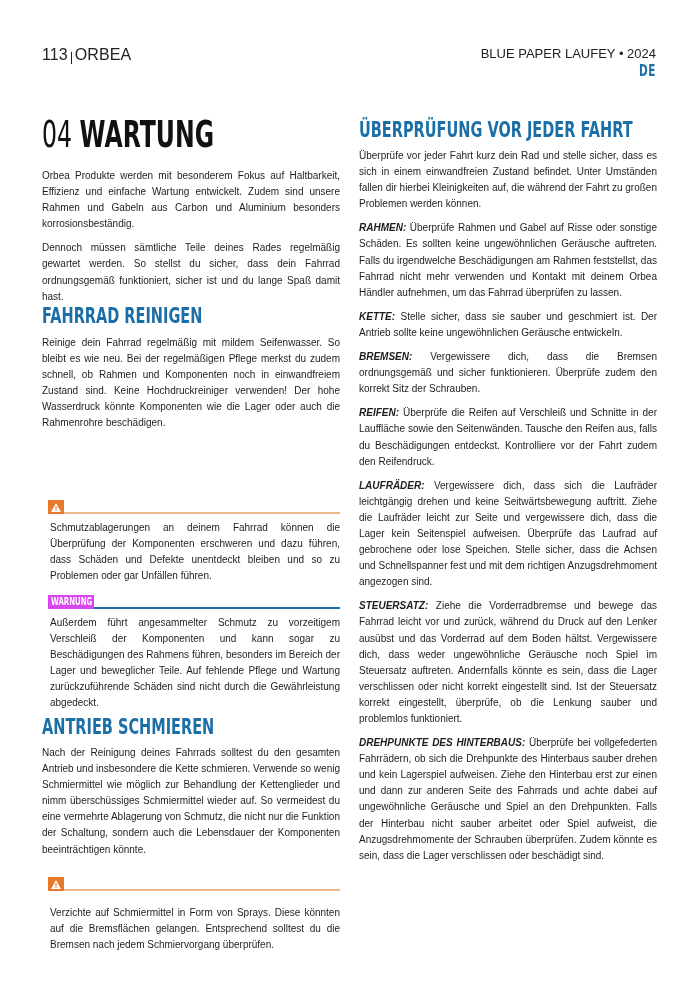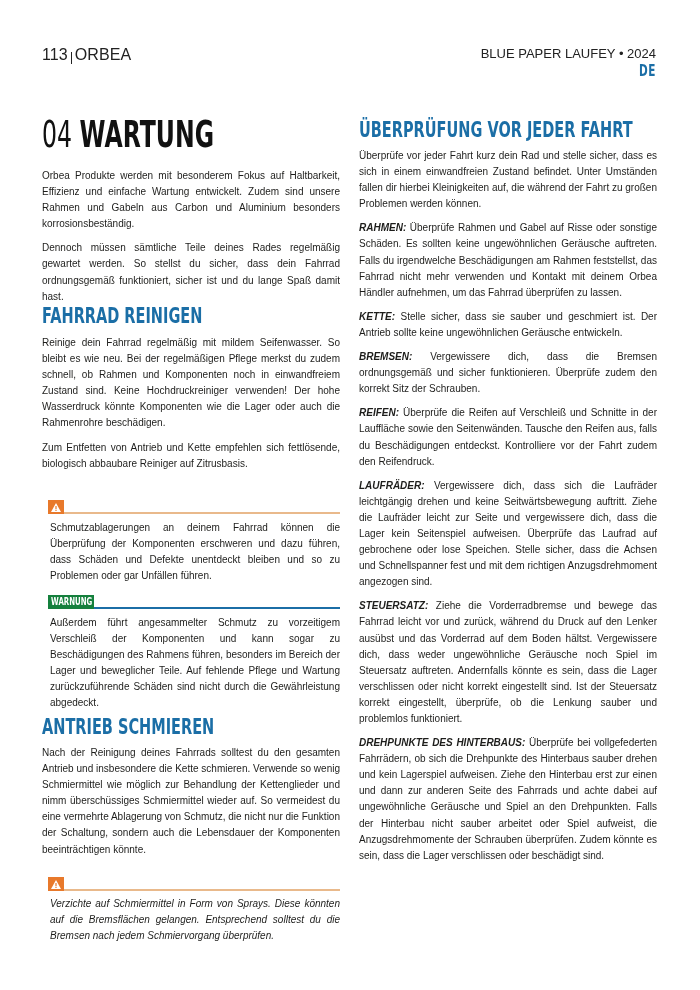--- a/index.html
+++ b/index.html
@@ -12,21 +12,21 @@
   .chapter-title .num{font-weight:normal;}
   .chapter-title .word{font-weight:bold;}
   .h2{font-family:"DejaVu Sans",sans-serif;font-weight:bold;color:#1b6ea6;font-size:22px;line-height:26px;transform:scaleX(0.66);transform-origin:left center;white-space:nowrap;}
   p{margin:0;font-size:10px;line-height:16.1px;text-align:justify;hyphens:manual;}
   .lead{font-weight:bold;font-style:italic;}
   .abs{position:absolute;}
   .caution-head{display:flex;align-items:flex-end;height:16px;}
   .caution-icon{width:16px;height:14px;background:#e8792b;display:flex;align-items:center;justify-content:center;}
   .caution-line{flex:1;height:2px;background:#e9b98b;margin-bottom:0;}
   .warn-head{display:flex;align-items:flex-end;height:15px;}
-  .warn-tag{background:#15803d;color:#fff;font-family:"DejaVu Sans",sans-serif;font-weight:bold;font-size:10px;line-height:14px;padding:0 3px;}
+  .warn-tag{background:#d946ef;color:#fff;font-family:"DejaVu Sans",sans-serif;font-weight:bold;font-size:10px;line-height:14px;padding:0 3px;}
   .warn-tag span{display:inline-block;transform:scaleX(0.7);transform-origin:left center;width:40px;white-space:nowrap;}
   .warn-line{flex:1;height:2px;background:#1b6ea6;}
   .box-text{padding-left:8px;}
 </style>
 </head>
 <body>
 
 <div class="header-left">
   <span>113</span>
   <span class="sep"></span>
@@ -42,21 +42,20 @@
 
 <div class="abs" style="left:42px;top:168px;width:298px;">
   <p>Orbea Produkte werden mit besonderem Fokus auf Haltbarkeit, Effizienz und einfache Wartung entwickelt. Zudem sind unsere Rahmen und Gabeln aus Carbon und Aluminium besonders korrosionsbeständig.</p>
   <p style="margin-top:8px;">Dennoch müssen sämtliche Teile deines Rades regelmäßig gewartet werden. So stellst du sicher, dass dein Fahrrad ordnungsgemäß funktioniert, sicher ist und du lange Spaß damit hast.</p>
 </div>
 
 <div class="abs h2" style="left:42px;top:303px;">FAHRRAD REINIGEN</div>
 
 <div class="abs" style="left:42px;top:335px;width:298px;">
   <p>Reinige dein Fahrrad regelmäßig mit mildem Seifenwasser. So bleibt es wie neu. Bei der regelmäßigen Pflege merkst du zudem schnell, ob Rahmen und Komponenten noch in einwandfreiem Zustand sind. Keine Hochdruckreiniger verwenden! Der hohe Wasserdruck könnte Komponenten wie die Lager oder auch die Rahmenrohre beschädigen.</p>
-  <p style="margin-top:8px;">Zum Entfetten von Antrieb und Kette empfehlen sich fettlösende, biologisch abbaubare Reiniger auf Zitrusbasis.</p>
 </div>
 
 <div class="abs" style="left:48px;top:498px;width:292px;">
   <div class="caution-head">
     <div class="caution-icon">
       <svg width="10" height="9" viewBox="0 0 10 9">
           <polygon points="5,0 10,9 0,9" fill="#ffffff"></polygon>
           <rect x="4.4" y="3" width="1.2" height="3.2" fill="#e8792b"></rect>
           <rect x="4.4" y="6.9" width="1.2" height="1.1" fill="#e8792b"></rect>
         </svg>
@@ -84,21 +83,21 @@
   <div class="caution-head">
     <div class="caution-icon">
       <svg width="10" height="9" viewBox="0 0 10 9">
           <polygon points="5,0 10,9 0,9" fill="#ffffff"></polygon>
           <rect x="4.4" y="3" width="1.2" height="3.2" fill="#e8792b"></rect>
           <rect x="4.4" y="6.9" width="1.2" height="1.1" fill="#e8792b"></rect>
         </svg>
     </div>
     <div class="caution-line"></div>
   </div>
-  <p style="margin-top:5px;padding-left:2px;font-style:italic;">Verzichte auf Schmiermittel in Form von Sprays. Diese könnten auf die Bremsflächen gelangen. Entsprechend solltest du die Bremsen nach jedem Schmiervorgang überprüfen.</p>
+  <p style="margin-top:14px;padding-left:2px;">Verzichte auf Schmiermittel in Form von Sprays. Diese könnten auf die Bremsflächen gelangen. Entsprechend solltest du die Bremsen nach jedem Schmiervorgang überprüfen.</p>
 </div>
 
 <div class="abs h2" style="left:359px;top:117px;">ÜBERPRÜFUNG VOR JEDER FAHRT</div>
 
 <div class="abs" style="left:359px;top:148px;width:298px;">
   <p>Überprüfe vor jeder Fahrt kurz dein Rad und stelle sicher, dass es sich in einem einwandfreien Zustand befindet. Unter Umständen fallen dir hierbei Kleinigkeiten auf, die während der Fahrt zu großen Problemen werden können.</p>
 
   <p style="margin-top:8px;"><span class="lead">RAHMEN:</span><span> Überprüfe Rahmen und Gabel auf Risse oder sonstige Schäden. Es sollten keine ungewöhnlichen Geräusche auftreten. Falls du irgendwelche Beschädigungen am Rahmen feststellst, das Fahrrad nicht mehr verwenden und Kontakt mit deinem Orbea Händler aufnehmen, um das Fahrrad überprüfen zu lassen.</span></p>
 
   <p style="margin-top:8px;"><span class="lead">KETTE:</span><span> Stelle sicher, dass sie sauber und geschmiert ist. Der Antrieb sollte keine ungewöhnlichen Geräusche entwickeln.</span></p>

